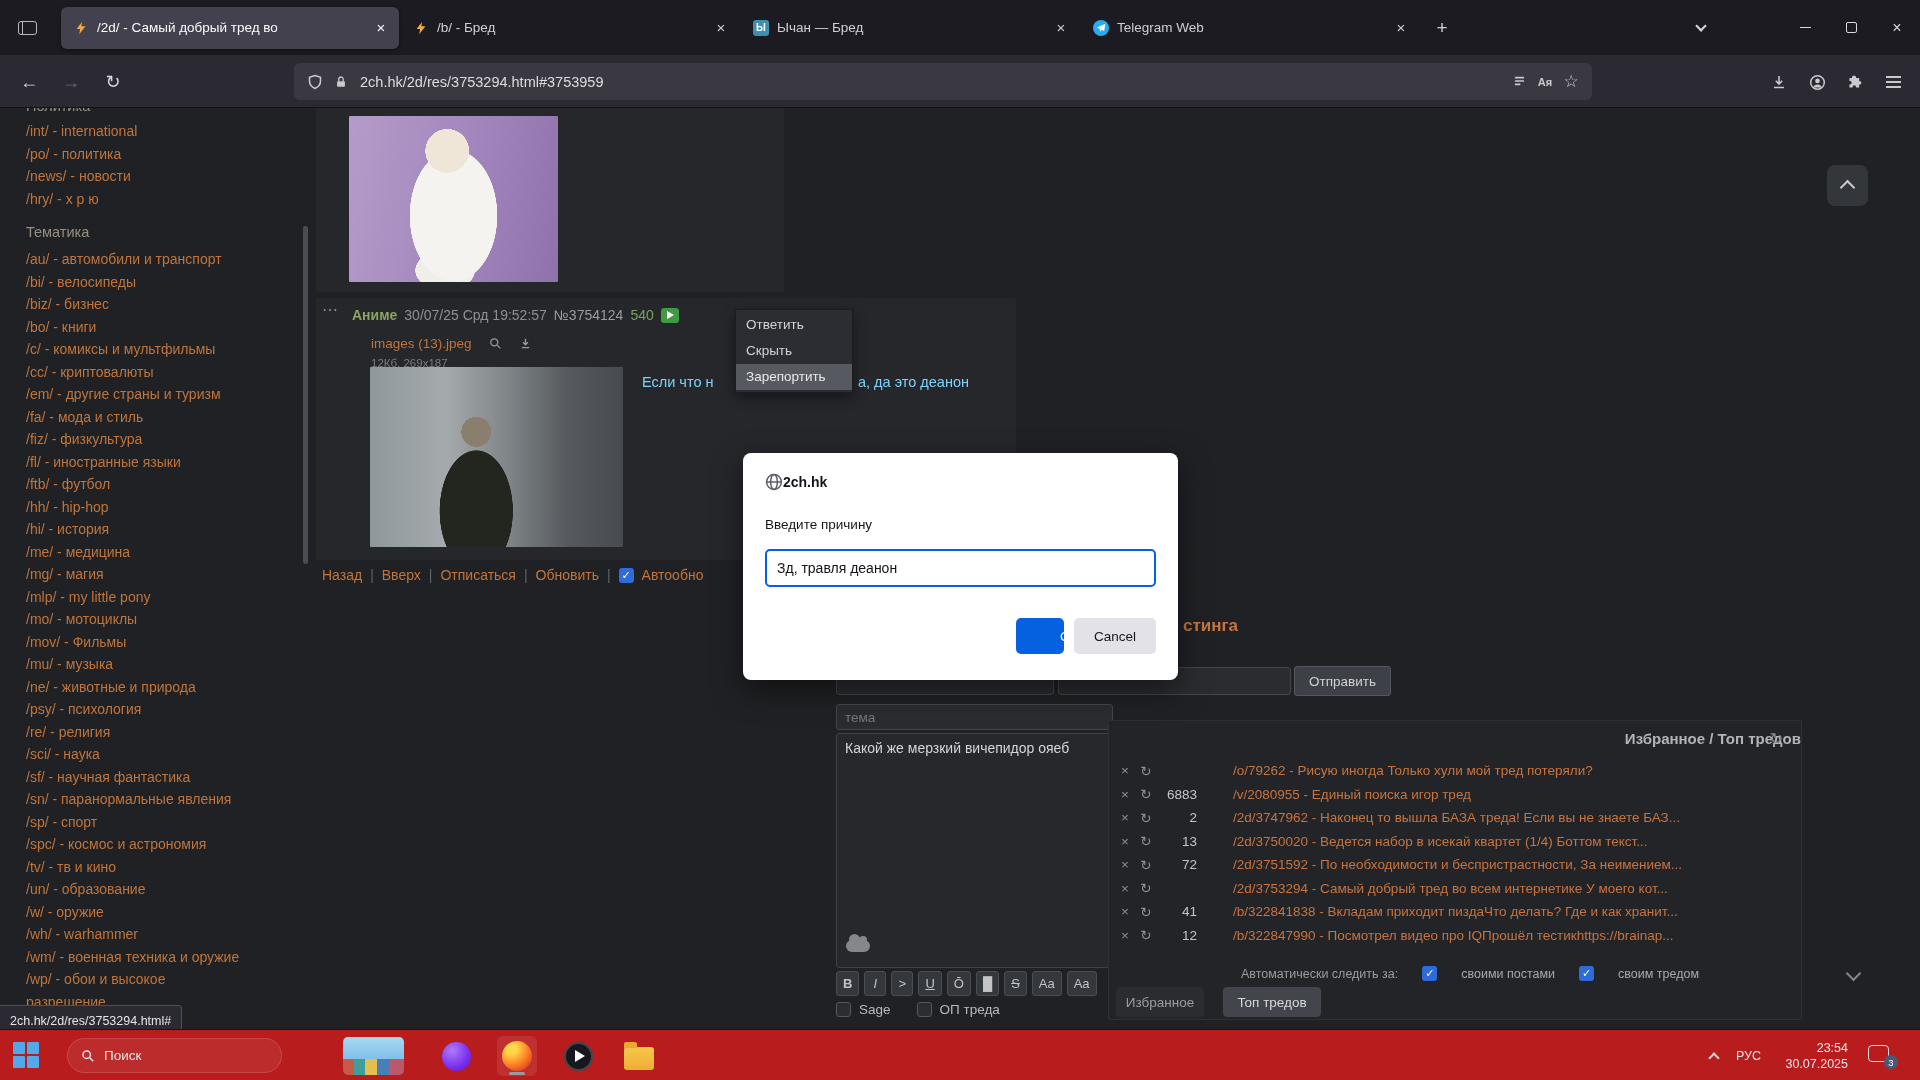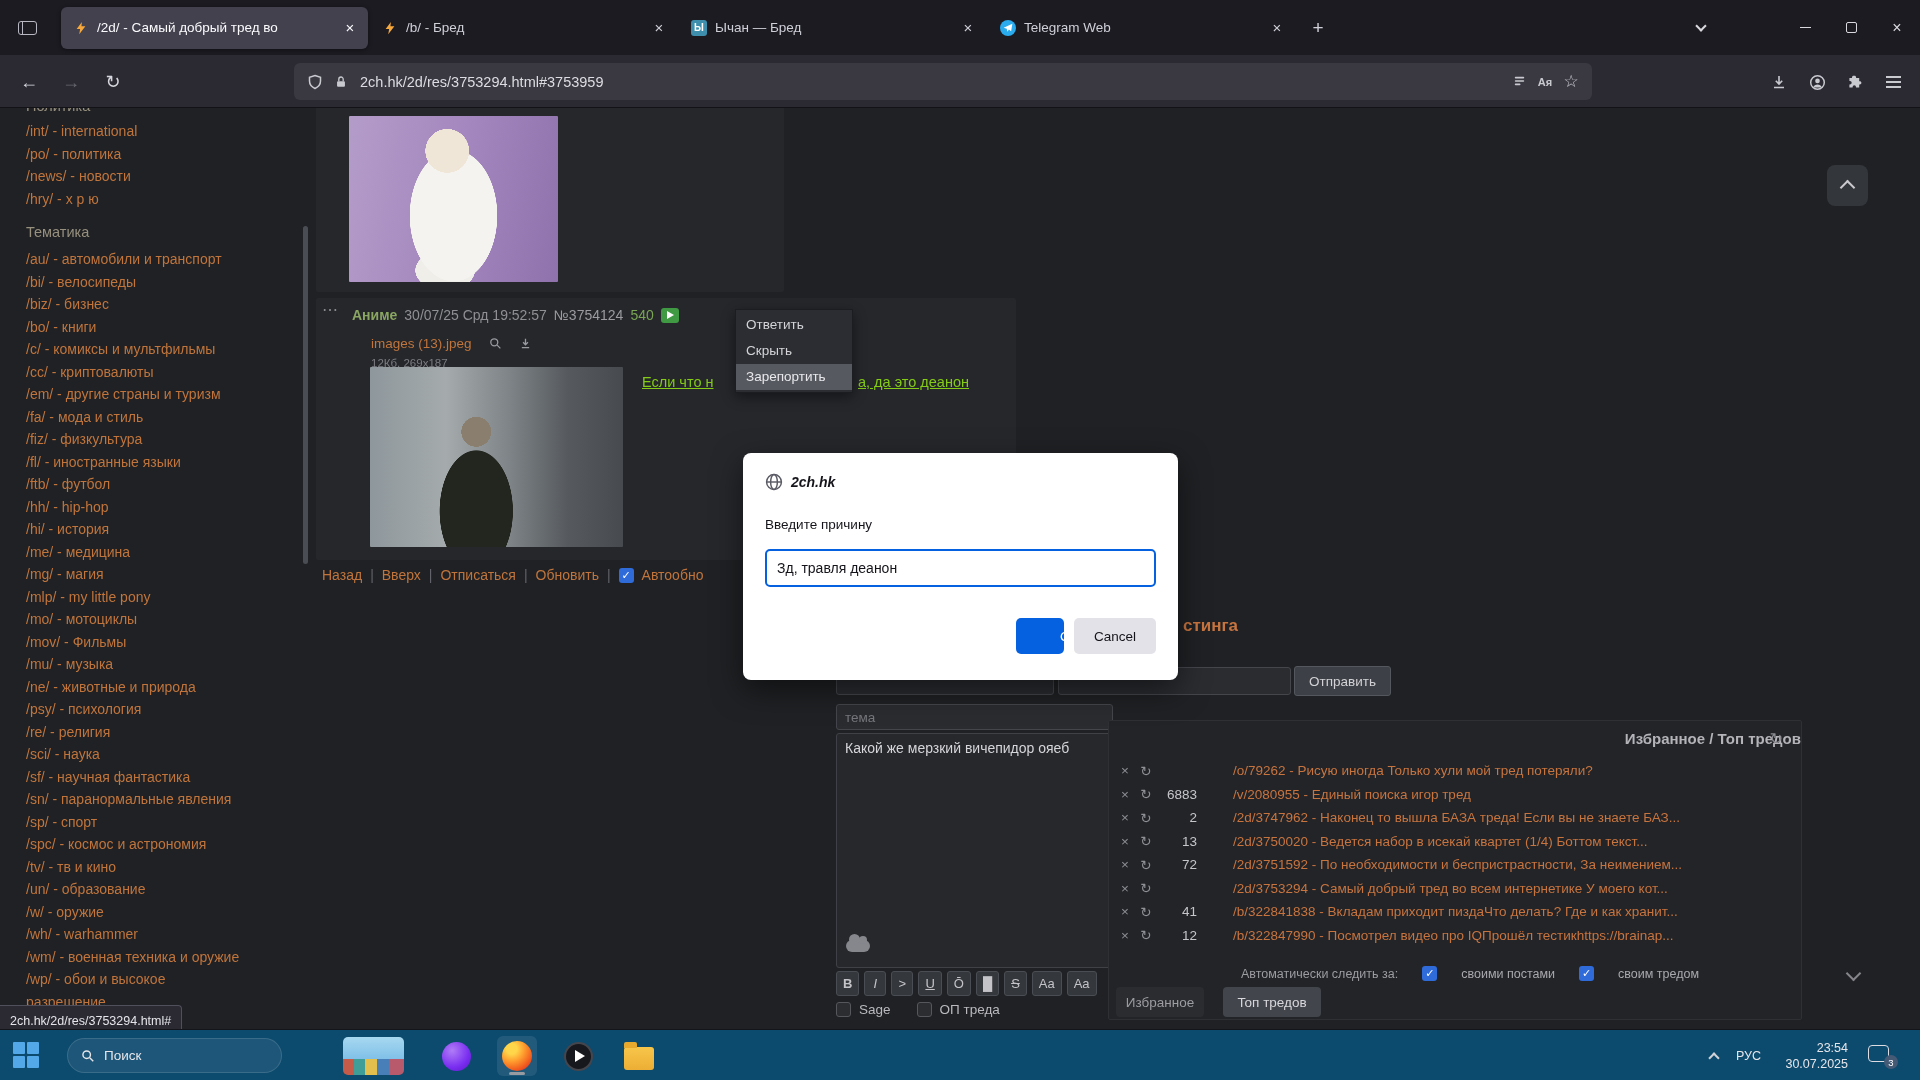--- a/index.html
+++ b/index.html
@@ -6,21 +6,21 @@
   html,body { width:1920px; height:1080px; background:#1f2124; }
   body { font-family:"Liberation Sans", sans-serif; overflow:hidden; }
   .screen { position:relative; width:1920px; height:1080px; overflow:hidden; background:#1f2124; }
 
   
   .titlebar { position:absolute; top:0; left:0; width:1920px; height:55px; background:#1c1b22; display:flex; align-items:center; }
   .fxview { width:34px; height:34px; margin-left:10px; border-radius:6px; display:flex; align-items:center; justify-content:center; }
   .fxview .win { width:19px; height:14px; border:1.6px solid #b8b8c2; border-radius:3px; position:relative; }
   .fxview .win::before { content:""; position:absolute; left:3px; top:0; bottom:0; width:1.6px; background:#b8b8c2; }
   .tabs { display:flex; margin-left:16px; align-items:center; }
-  .tab { width:307px; height:42px; margin:0 1px; display:flex; align-items:center; padding:0 6px 0 12px; border-radius:6px; color:#cfcfd8; font-size:13.5px; }
+  .tab { width:338px; height:42px; margin:0 1px; display:flex; align-items:center; padding:0 6px 0 12px; border-radius:6px; color:#cfcfd8; font-size:13.5px; }
   .tab.active { background:#42414d; color:#fbfbfe; box-shadow:0 1px 4px rgba(0,0,0,.45); }
   .tab .title { flex:1; white-space:nowrap; overflow:hidden; margin:0 8px; }
   .tab .close { width:24px; height:24px; border-radius:4px; display:flex; align-items:center; justify-content:center; font-size:15px; color:inherit; }
   .favicon { width:16px; height:16px; display:flex; align-items:center; justify-content:center; flex:none; }
   .fav-ychan { width:16px; height:16px; background:#3e8fae; border-radius:3px; color:#fff; font-size:10px; font-weight:bold; display:flex; align-items:center; justify-content:center; }
   .fav-tg { width:16px; height:16px; background:#2aabee; border-radius:50%; display:flex; align-items:center; justify-content:center; }
   .newtab { width:32px; height:32px; margin-left:6px; font-size:19px; color:#cfcfd8; display:flex; align-items:center; justify-content:center; border-radius:6px; }
   .win-controls { position:absolute; right:0; top:0; height:55px; display:flex; align-items:stretch; }
   .win-btn { width:46px; display:flex; align-items:center; justify-content:center; color:#d8d8de; font-size:16px; }
   .sq { width:11px; height:11px; border:1.5px solid #d8d8de; border-radius:2px; }
@@ -75,21 +75,21 @@
   .p-play::after { content:""; position:absolute; left:6px; top:3.5px; border-left:7px solid #fff; border-top:4px solid transparent; border-bottom:4px solid transparent; }
   .file-row { position:absolute; left:371px; top:228px; display:flex; align-items:center; gap:17px; font-size:13.5px; }
   .file-name { color:#c1753c; text-decoration:none; }
   .file-ico { color:#9a9aa0; display:flex; align-items:center; }
   .file-meta { position:absolute; left:371px; top:249px; color:#7c7c82; font-size:11.5px; }
   .photo { position:absolute; left:370px; top:259px; width:253px; height:180px; border-radius:1px;
     background:
       radial-gradient(ellipse 52px 86px at 42% 80%, #23261f 0 70%, transparent 71%),
       radial-gradient(circle 15px at 42% 36%, #8a7f6e 0 99%, transparent 100%),
       linear-gradient(90deg, #8e979c 0%, #a5abac 30%, #7e8487 55%, #565a5e 78%, #474a4e 100%); }
-  .reply-frag { position:absolute; top:266px; color:#84cc16; font-size:14.5px;text-decoration:underline; }
+  .reply-frag { position:absolute; top:266px; color:#7dd3fc; font-size:14.5px; }
   .frag-l { left:642px; } .frag-r { left:858px; }
 
   
   .context-menu { position:absolute; left:735px; top:201px; width:118px; background:#2b2d32; border:1px solid #1c1d20; box-shadow:0 4px 12px rgba(0,0,0,.45); z-index:30; padding:2px 0; }
   .cm-item { height:26px; line-height:26px; padding:0 10px; color:#d4d4d8; font-size:13.5px; }
   .cm-item.hl { background:#56595f; color:#e8e8ec; }
 
   
   .thread-nav { position:absolute; left:322px; top:459px; font-size:14px; display:flex; align-items:center; gap:8px; }
   .tn-link { color:#c1753c; text-decoration:none; }
@@ -134,32 +134,32 @@
   .fav-btn { position:absolute; top:266px; height:30px; border-radius:4px; font-size:13.5px; border:none; font-family:inherit; }
   .fav-btn.b1 { left:7px; width:88px; background:#2a2c30; color:#9c9ca1; }
   .fav-btn.b2 { left:114px; width:98px; background:#42454b; color:#d8d8dc; }
 
   .scroll-top { position:absolute; left:1827px; top:57px; width:41px; height:41px; background:#33363b; border-radius:8px; display:flex; align-items:center; justify-content:center; color:#c9c9ce; }
   .scroll-down { position:absolute; left:1838px; top:852px; width:30px; height:30px; display:flex; align-items:center; justify-content:center; color:#85858b; }
   .scroll-down .chev, .scroll-top .chev { width:11px; height:11px; }
 
   
   .modal { position:absolute; left:743px; top:453px; width:435px; height:227px; background:#fff; border-radius:8px; box-shadow:0 10px 30px rgba(0,0,0,.5); z-index:100; color:#15141a; }
-  .m-head { position:absolute; left:22px; top:20px; display:flex; align-items:center; gap:8px; font-weight:bold; font-size:14px;font-style:italic; }
+  .m-head { position:absolute; left:22px; top:20px; display:flex; align-items:center; gap:0; font-weight:bold; font-size:14px; }
   .m-prompt { position:absolute; left:22px; top:64px; font-size:13.5px; }
   .m-input { position:absolute; left:22px; top:96px; width:391px; height:38px; border:2px solid #0561e0; border-radius:5px; font-size:14px; padding:0 10px; color:#15141a; outline:none; font-family:inherit; }
   .m-btns { position:absolute; right:22px; top:165px; display:flex; gap:10px; }
   .m-ok { width:48px; height:36px; background:#0561e0; color:#fff; border:none; border-radius:5px; font-size:13.5px; font-family:inherit;padding-left:44px; }
   .m-cancel { width:82px; height:36px; background:#e2e2e8; color:#15141a; border:none; border-radius:5px; font-size:13.5px; font-family:inherit; }
 
   
   .status { position:absolute; left:0; top:1005px; height:24px; background:#2b2a33; border:1px solid #50505c; border-left:none; border-bottom:none; border-top-right-radius:4px; color:#e4e4ea; font-size:12.5px; line-height:22px; padding:4px 10px; z-index:120; }
 
   
-  .taskbar { position:absolute; left:0; top:1029px; width:1920px; height:51px; background:#0c4a6e; border-top:1px solid #14151a; z-index:200; }
+  .taskbar { position:absolute; left:0; top:1029px; width:1920px; height:51px; background:#b91c1c; border-top:1px solid #14151a; z-index:200; }
   .tb-start { position:absolute; left:13px; top:12px; width:26px; height:26px; display:grid; grid-template-columns:12px 12px; grid-template-rows:12px 12px; gap:2px; }
   .tb-start span { background:#53a9e8; border-radius:1px; }
   .tb-search { position:absolute; left:67px; top:8px; width:215px; height:35px; border-radius:18px; background:rgba(255,255,255,.07); border:1px solid rgba(255,255,255,.13); display:flex; align-items:center; color:#e6e6ea; font-size:13.5px; }
   .tb-search svg { margin:0 9px 0 13px; }
   .tb-thumb { position:absolute; left:343px; top:7px; width:61px; height:38px; border-radius:5px;
     background:
       linear-gradient(90deg,#c75b49 0 18%,#3f9f98 18% 36%,#e3bf4e 36% 55%,#497fb8 55% 75%,#b85a6b 75% 100%) left bottom/100% 16px no-repeat,
       linear-gradient(180deg,#a7d8f0 0%,#7fbfe8 60%,#5a9fd4 100%); }
   .tb-app { position:absolute; top:6px; width:40px; height:40px; border-radius:6px; display:flex; align-items:center; justify-content:center; }
   .tb-app.active { background:rgba(255,255,255,.09); }

